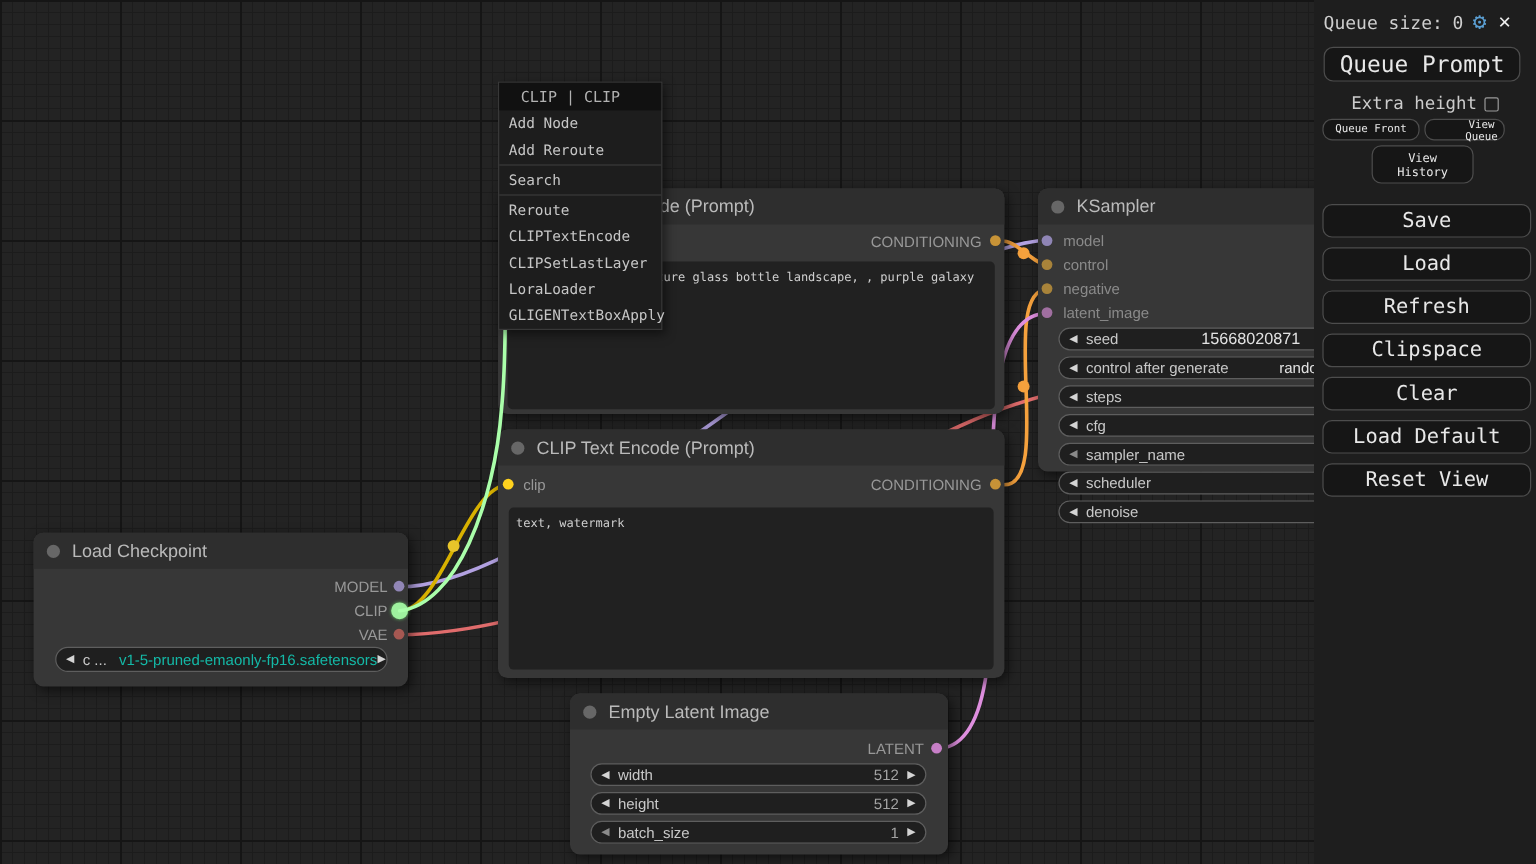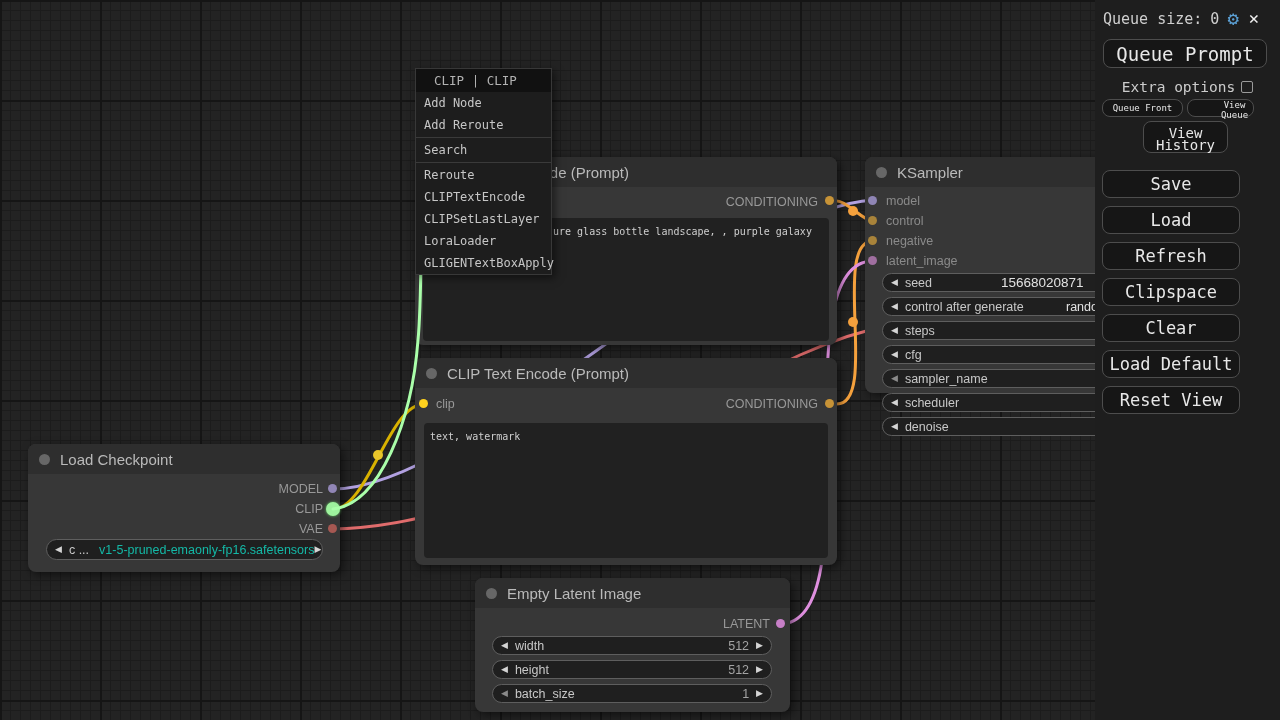--- a/index.html
+++ b/index.html
@@ -66,22 +66,22 @@
   .close-x { color:#efefef; font-size:17px; margin-left:10px; line-height:1; cursor:pointer; font-weight:bold; }
   .sb-btn { display:block; background:#161616; border:1px solid #4d4d4d; border-radius:8px;
             color:#e8e8e8; font-family:"DejaVu Sans Mono",monospace; text-align:center; cursor:pointer; }
   #queue-prompt { position:absolute; left:8px; top:39px; width:164px; height:29px; font-size:19px; }
   .extra-row { position:absolute; left:0; top:79px; width:185px; display:flex;
                justify-content:center; align-items:center; font-size:14.5px; color:#cccccc; }
   .checkbox { width:12px; height:12px; border:1px solid #9a9a9a; border-radius:2px;
               margin-left:6px; background:transparent; cursor:pointer; }
   #queue-front { position:absolute; left:7px;  top:99px; width:81px; height:18px; font-size:9px; }
   #view-queue  { position:absolute; left:92px; top:99px; width:67px; height:18px; font-size:9px;padding-left:28px; }
-  #view-history{ position:absolute; left:48px; top:121px; width:85px; height:32px; font-size:14px; line-height:12px; padding-top:3px; }
-  .big-btn { position:absolute; left:7px; width:138px; height:28px; font-size:17px; }
+  #view-history{ position:absolute; left:48px; top:121px; width:85px; height:32px; font-size:10px; line-height:12px; padding-top:3px; }
+  .big-btn { position:absolute; left:7px; width:174px; height:28px; font-size:17px; }
 
   [data-interactable="true"] { cursor:pointer; }
 </style>
 </head>
 <body>
 
 <div id="app" data-interactable="false">
   <div id="canvas" data-interactable="true"></div>
 
   <svg class="wires" data-interactable="false">
@@ -230,21 +230,21 @@
 
   <div id="sidebar" data-interactable="false">
     <div class="sb-top" data-interactable="false">
       <span data-interactable="false">Queue size:</span>
       <span style="margin-left:8px;" data-interactable="false">0</span>
       <span class="gear" data-interactable="true">⚙</span>
       <span class="close-x" data-interactable="true">✕</span>
     </div>
     <button class="sb-btn" id="queue-prompt" data-interactable="true">Queue Prompt</button>
     <div class="extra-row" data-interactable="false">
-      <span data-interactable="false">Extra options</span>
+      <span data-interactable="false">Extra height</span>
       <span class="checkbox" data-interactable="true"></span>
     </div>
     <button class="sb-btn" id="queue-front" data-interactable="true">Queue Front</button>
     <button class="sb-btn" id="view-queue" data-interactable="true">View Queue</button>
     <button class="sb-btn" id="view-history" data-interactable="true">
       <span style="display:block;" data-interactable="false">View</span>
       <span style="display:block;" data-interactable="false">History</span>
     </button>
     <button class="sb-btn big-btn" style="top:170px;" data-interactable="true">Save</button>
     <button class="sb-btn big-btn" style="top:206px;" data-interactable="true">Load</button>

